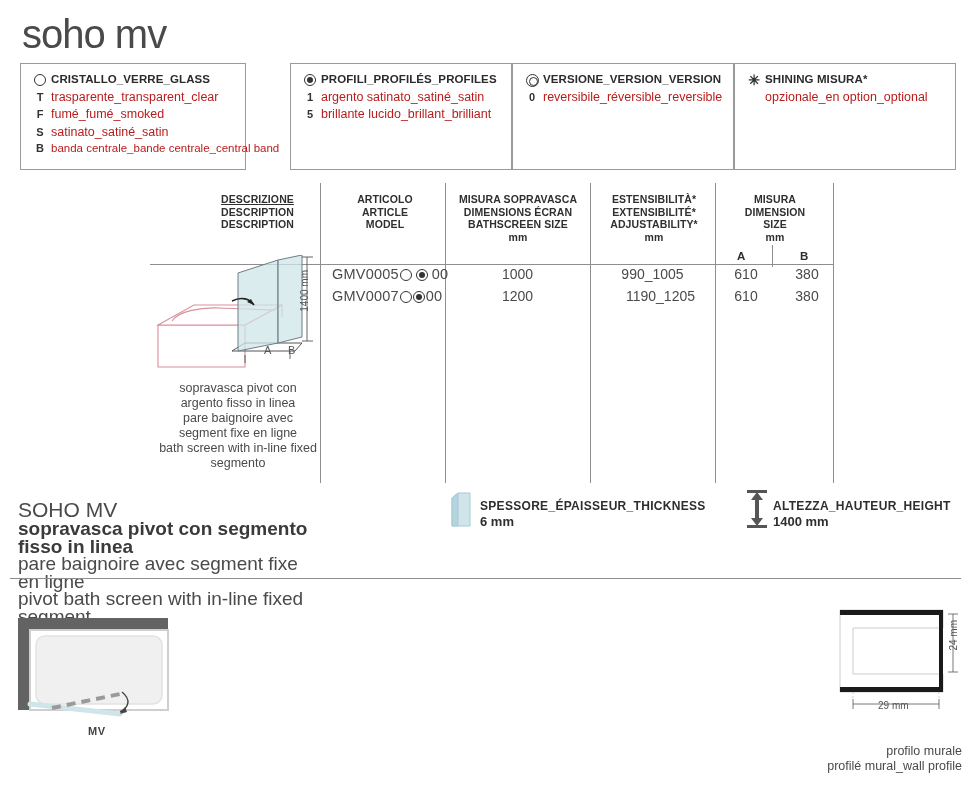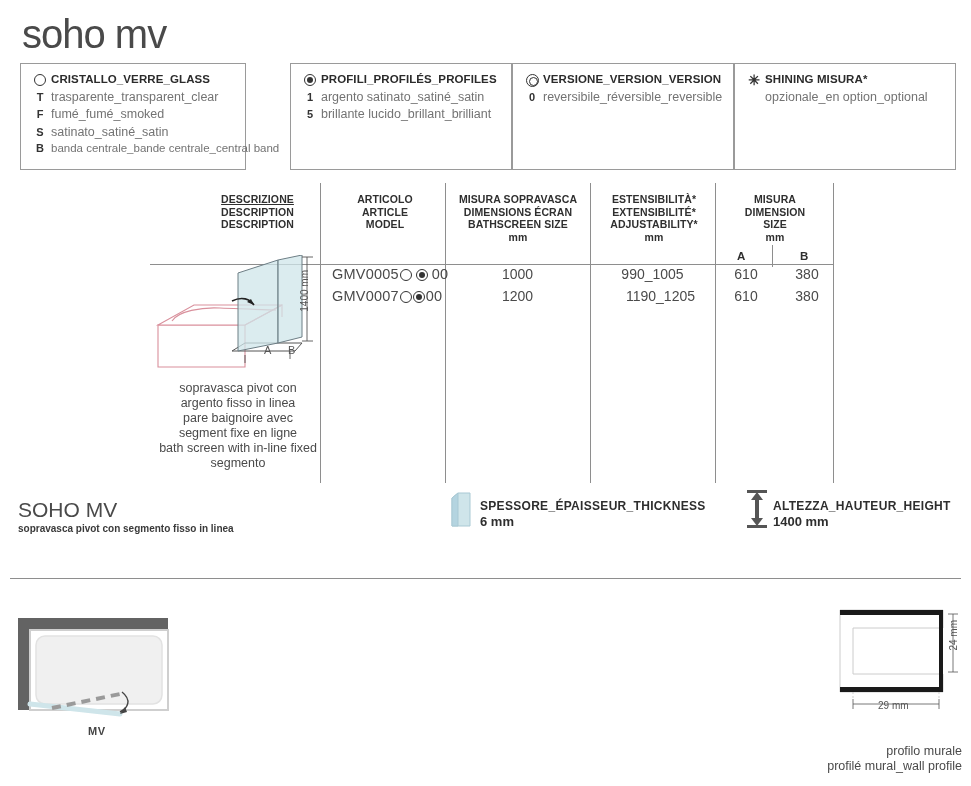--- a/index.html
+++ b/index.html
@@ -19,21 +19,21 @@
   .legend-box{
     border:1px solid #9a9a9a;background:#fff;box-sizing:border-box;
     padding:9px 10px 8px 8px;
   }
   .legend-row{display:flex;align-items:baseline;margin-bottom:3.5px;white-space:nowrap;}
   .legend-key{
     width:22px;flex:0 0 22px;text-align:center;font-size:11px;font-weight:bold;
     color:#333;line-height:13px;
   }
   .legend-title{font-size:11.5px;font-weight:bold;color:#2b2b2b;letter-spacing:.1px;}
-  .legend-text{font-size:12.5px;color:#737373;font-weight:400;}
+  .legend-text{font-size:12.5px;color:#b91c1c;font-weight:400;}
 
   
   .gl{display:inline-block;vertical-align:middle;}
   .ic-circle{width:10px;height:10px;border:1.6px solid #333;border-radius:50%;}
   .ic-dot{width:10px;height:10px;border:1.6px solid #333;border-radius:50%;position:relative;}
   .ic-dot::after{content:"";position:absolute;left:2px;top:2px;width:6px;height:6px;background:#333;border-radius:50%;}
   .ic-ring{width:11px;height:11px;border:1.5px solid #333;border-radius:50%;position:relative;}
   .ic-ring::after{content:"";position:absolute;left:2px;top:2px;width:7px;height:7px;border:1.5px solid #333;border-radius:50%;}
   .ic-star{font-size:14px;line-height:10px;color:#333;}
 
@@ -50,21 +50,21 @@
   .tcell.code{font-size:14.5px;letter-spacing:.2px;}
   .sub-ab{font-size:11.5px;font-weight:bold;color:#2f2f2f;}
 
   
   .caption{
     font-size:12.5px;color:#4a4a4a;line-height:15px;text-align:center;
   }
 
   
   #product-name{font-size:21px;font-weight:300;color:#4a4a4a;letter-spacing:0px;}
-  .prod-line{font-size:10px;color:#4a4a4a;line-height:17.5px;}
+  .prod-line{font-size:19px;color:#4a4a4a;line-height:17.5px;}
   .prod-line.first{font-weight:bold;color:#3a3a3a;}
 
   .spec-label{font-size:12px;font-weight:bold;color:#2e2e2e;letter-spacing:.3px;line-height:15px;}
   .spec-val{font-size:13px;font-weight:bold;color:#2e2e2e;line-height:15px;}
 
   .dim-txt{font-size:10px;color:#555;}
   .mv-label{font-size:11px;font-weight:bold;color:#444;letter-spacing:.5px;}
 
   .vtext{writing-mode:vertical-rl;transform:rotate(180deg);}
 </style>
@@ -232,20 +232,22 @@
   <div>argento fisso in linea</div>
   <div>pare baignoire avec</div>
   <div>segment fixe en ligne</div>
   <div style="white-space:nowrap">bath screen with in-line fixed</div>
   <div>segmento</div>
 </div>
 
 <div class="abs" id="product-name" style="left:18px;top:498px;">SOHO MV</div>
 <div class="abs" style="left:18px;top:520px;width:300px;">
   <div class="prod-line first">sopravasca pivot con segmento fisso in linea</div>
+  <div class="prod-line">pare baignoire avec segment fixe en ligne</div>
+  <div class="prod-line">pivot bath screen with in-line fixed segment</div>
 </div>
 
 <svg class="abs" style="left:448px;top:492px;" width="26" height="36" viewBox="0 0 26 36">
   <polygon points="4,6 10,1 22,1 22,34 4,34" fill="#cfe5ea" stroke="#a9c9d4" stroke-width="1"></polygon>
   <polygon points="4,6 10,1 10,34 4,34" fill="#b4d4e0" stroke="#a9c9d4" stroke-width="1"></polygon>
 </svg>
 <div class="abs" style="left:480px;top:499px;">
   <div class="spec-label">SPESSORE_ÉPAISSEUR_THICKNESS</div>
   <div class="spec-val">6 mm</div>
 </div>

